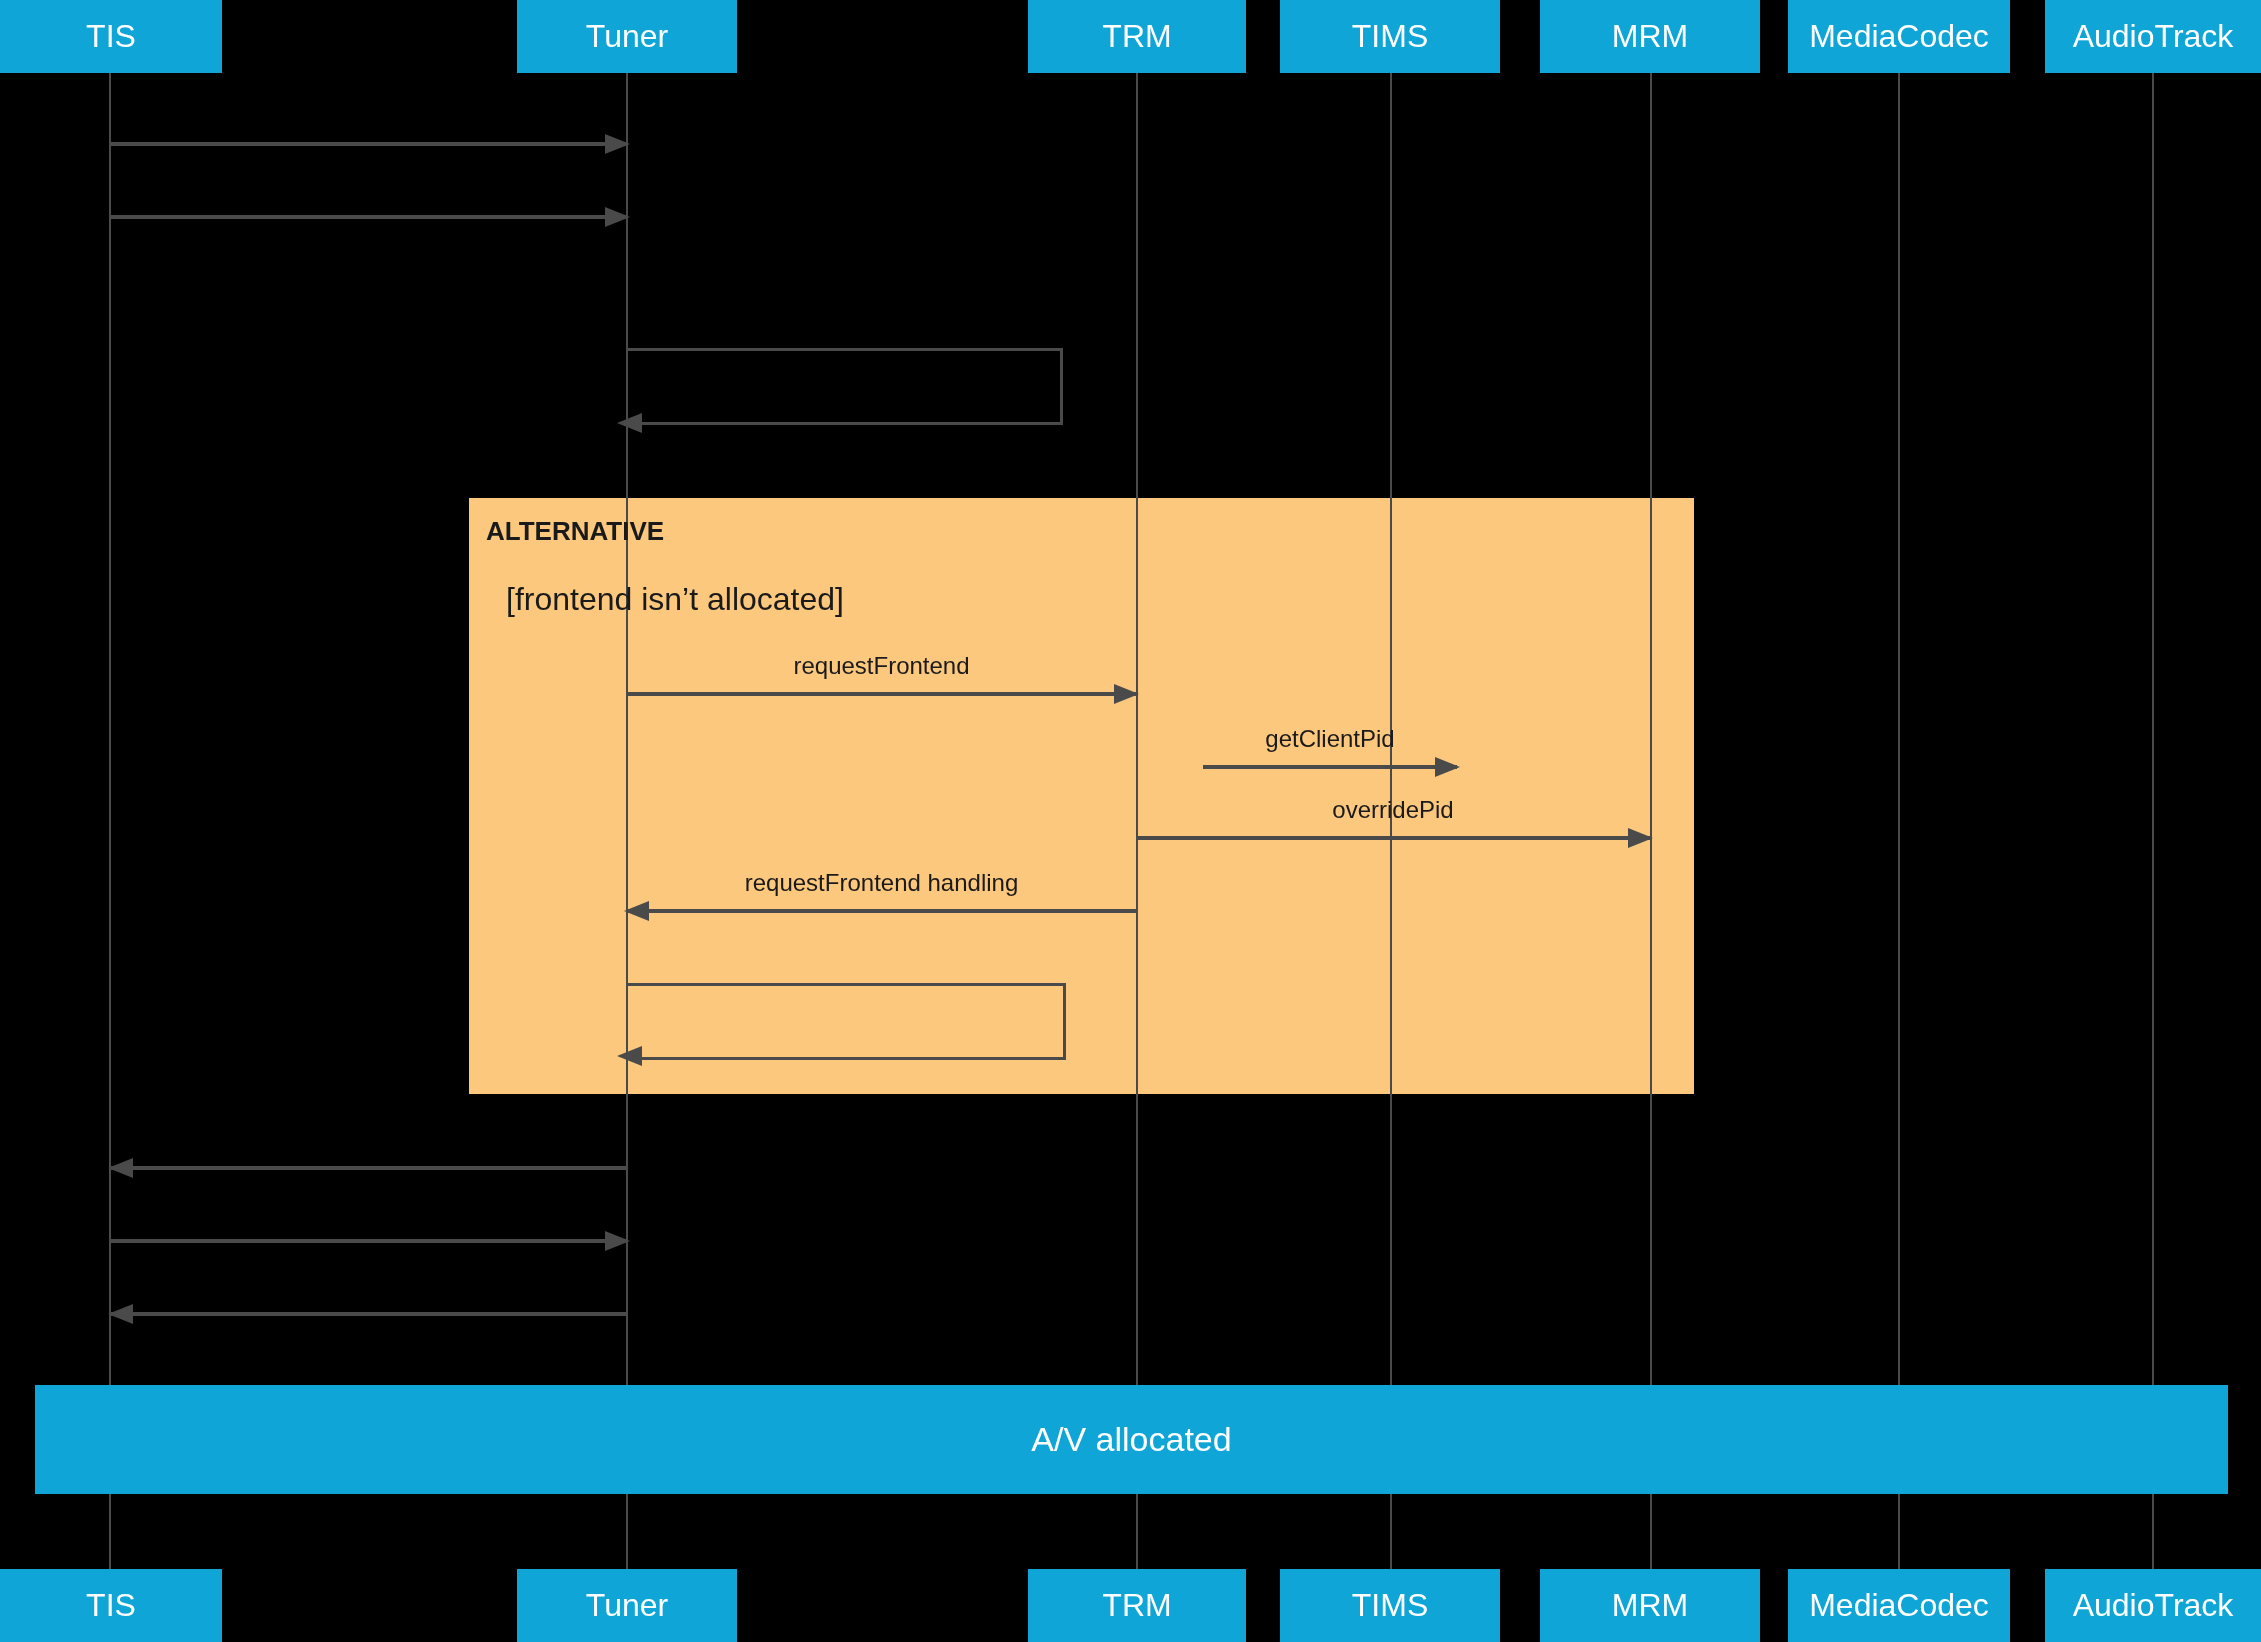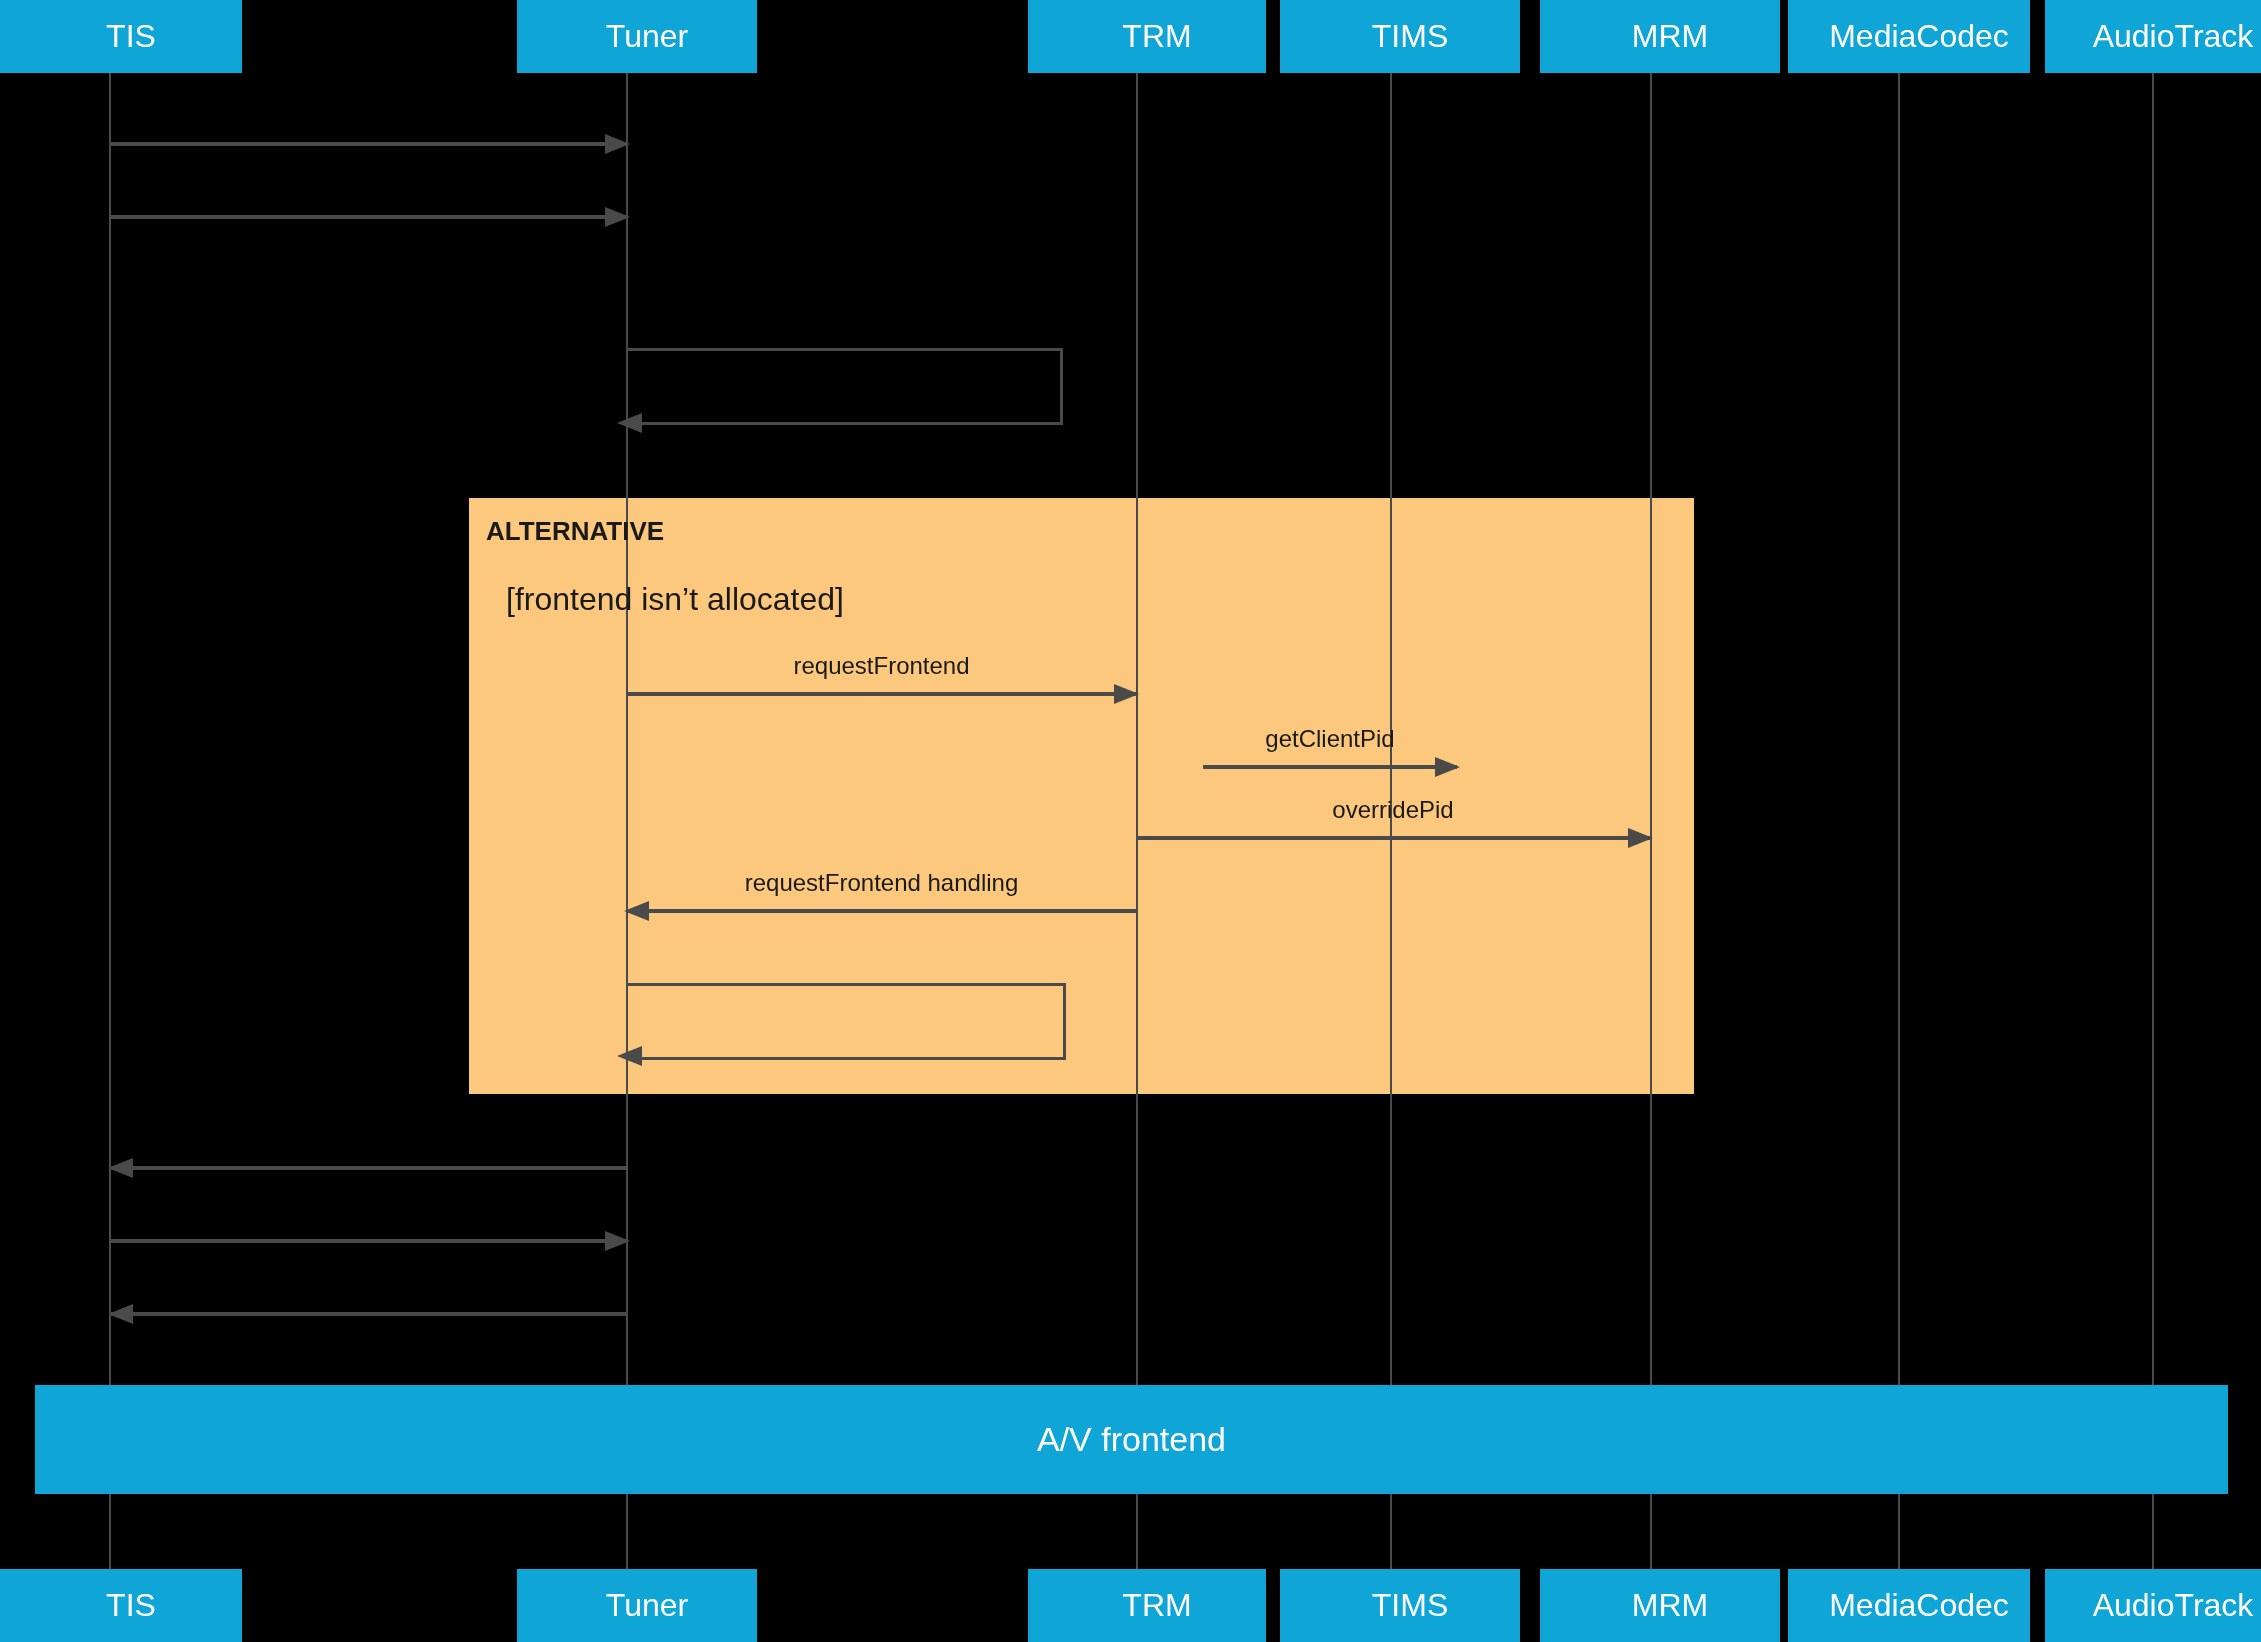--- a/index.html
+++ b/index.html
@@ -3,21 +3,21 @@
 <meta charset="utf-8">
 <style>
   html,body{margin:0;padding:0;background:#000;}
   #stage{
     position:relative;width:2261px;height:1642px;background:#000;overflow:hidden;
     font-family:"Liberation Sans", sans-serif;
   }
   .pbox{
     position:absolute;height:73px;background:#0FA5D6;color:#fff;
     display:flex;align-items:center;justify-content:center;
-    font-size:32px;z-index:5;padding-left:20px;
+    font-size:32px;z-index:5;
   }
   .lifeline{position:absolute;width:2.2px;background:#4A4A4A;top:73px;height:1496px;z-index:2;}
   .altblock{position:absolute;left:469px;top:498px;width:1225px;height:596px;background:#FCC87E;z-index:1;}
   .alt-title{position:absolute;left:486px;top:512px;font-size:26px;font-weight:bold;color:#1A1A1A;z-index:6;line-height:38px;}
   .alt-guard{position:absolute;left:486px;top:580px;font-size:32px;color:#1A1A1A;z-index:6;line-height:38px;margin-left:20px;}
   .msg{position:absolute;height:3.6px;background:#4A4A4A;z-index:3;}
   .head-r{position:absolute;right:-2.9px;top:50%;transform:translateY(-50%);width:0;height:0;
     border-top:10.2px solid transparent;border-bottom:10.2px solid transparent;border-left:25px solid #4A4A4A;}
   .head-l{position:absolute;left:-2.9px;top:50%;transform:translateY(-50%);width:0;height:0;
     border-top:10.2px solid transparent;border-bottom:10.2px solid transparent;border-right:25px solid #4A4A4A;}
@@ -85,21 +85,21 @@
     <div class="head-l"></div>
   </div>
   <div class="msg" style="left:111px;top:1239px;width:516px;">
     <div class="head-r"></div>
   </div>
   <div class="msg" style="left:111px;top:1312px;width:516px;">
     <div class="head-l"></div>
   </div>
 
   <div class="band">
-    <span>A/V frontend</span>
+    <span>A/V allocated</span>
   </div>
 
   <div class="pbox" style="left:0;top:0;width:222px;">TIS</div>
   <div class="pbox" style="left:517px;top:0;width:220px;">Tuner</div>
   <div class="pbox" style="left:1028px;top:0;width:218px;">TRM</div>
   <div class="pbox" style="left:1280px;top:0;width:220px;">TIMS</div>
   <div class="pbox" style="left:1540px;top:0;width:220px;">MRM</div>
   <div class="pbox" style="left:1788px;top:0;width:222px;">MediaCodec</div>
   <div class="pbox" style="left:2045px;top:0;width:216px;">AudioTrack</div>
 

